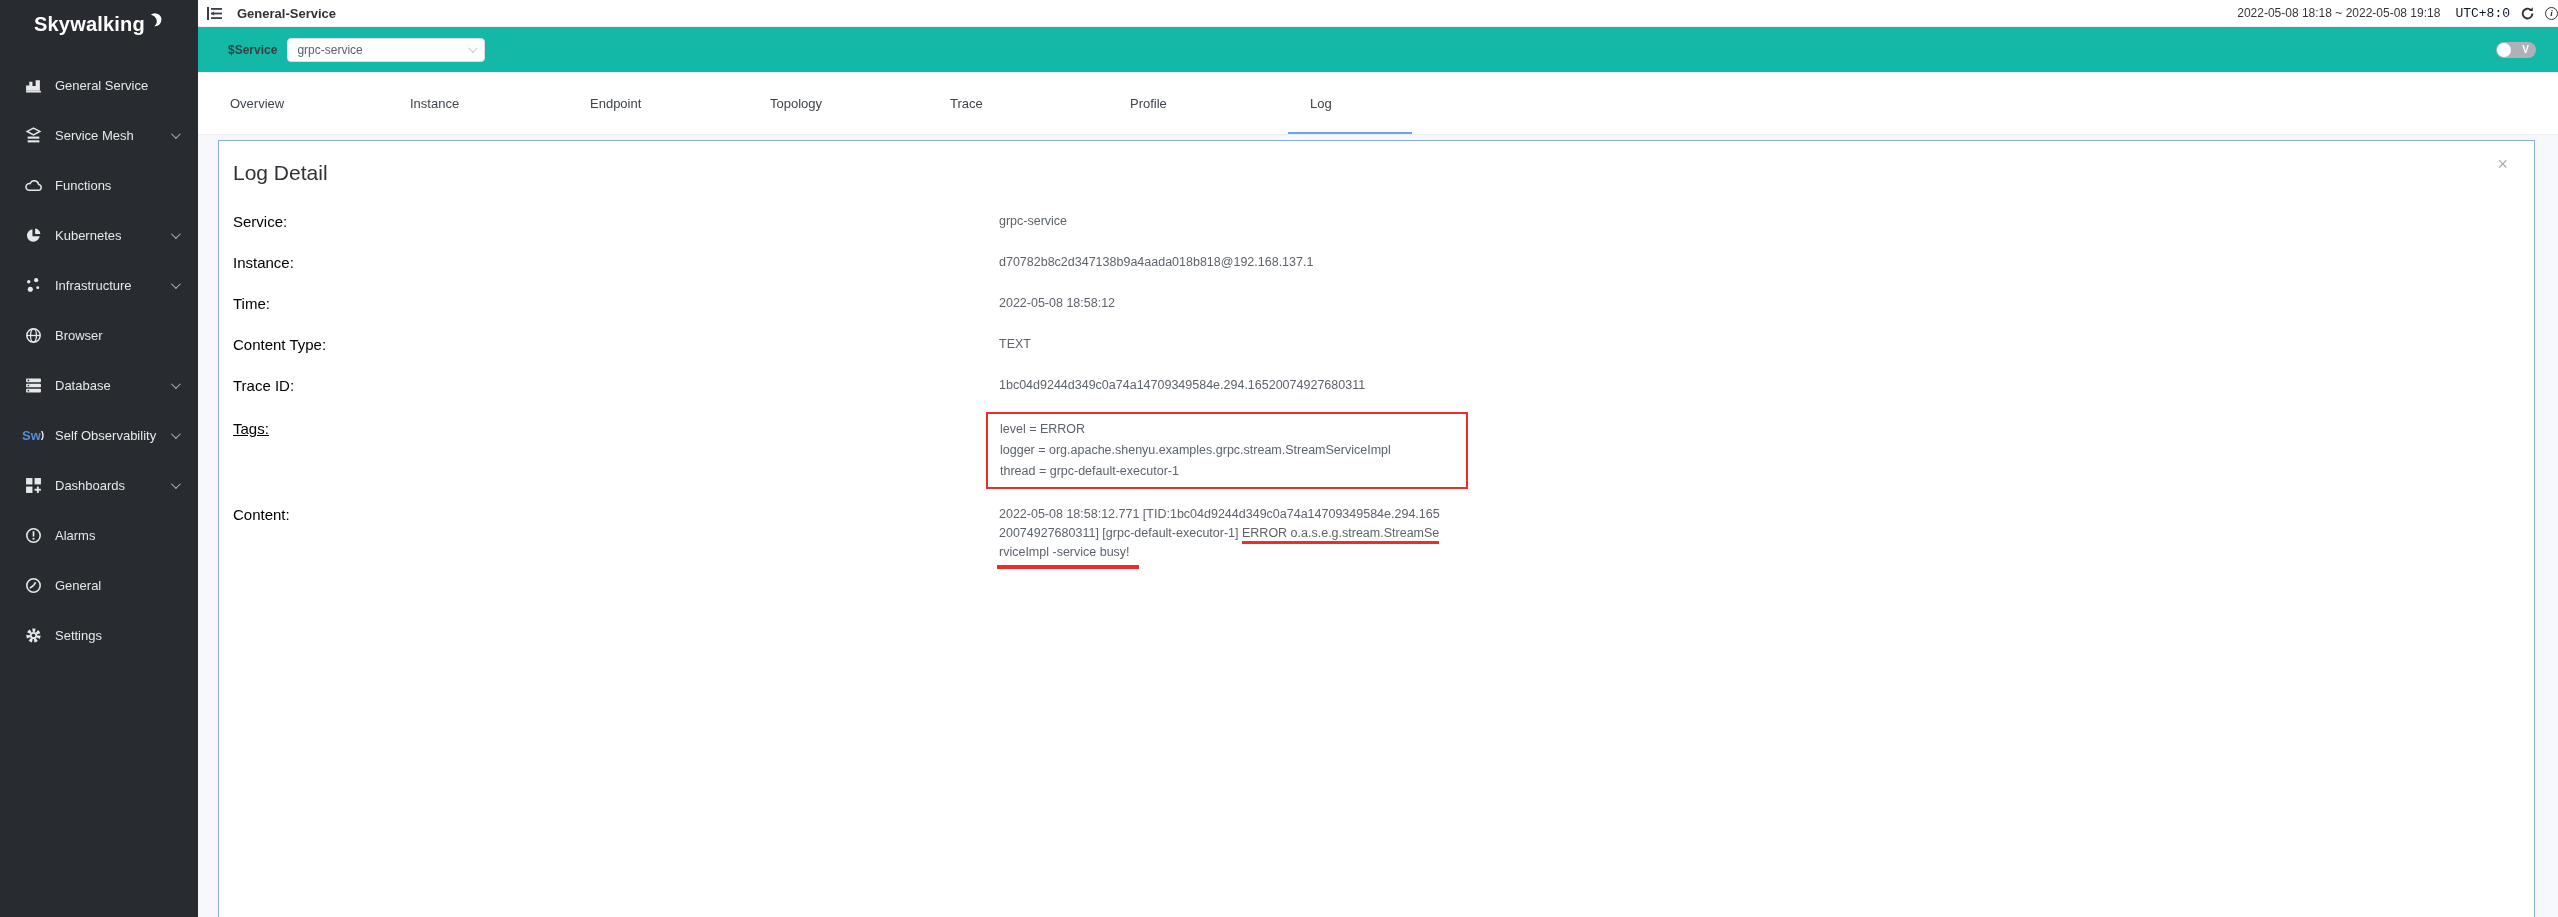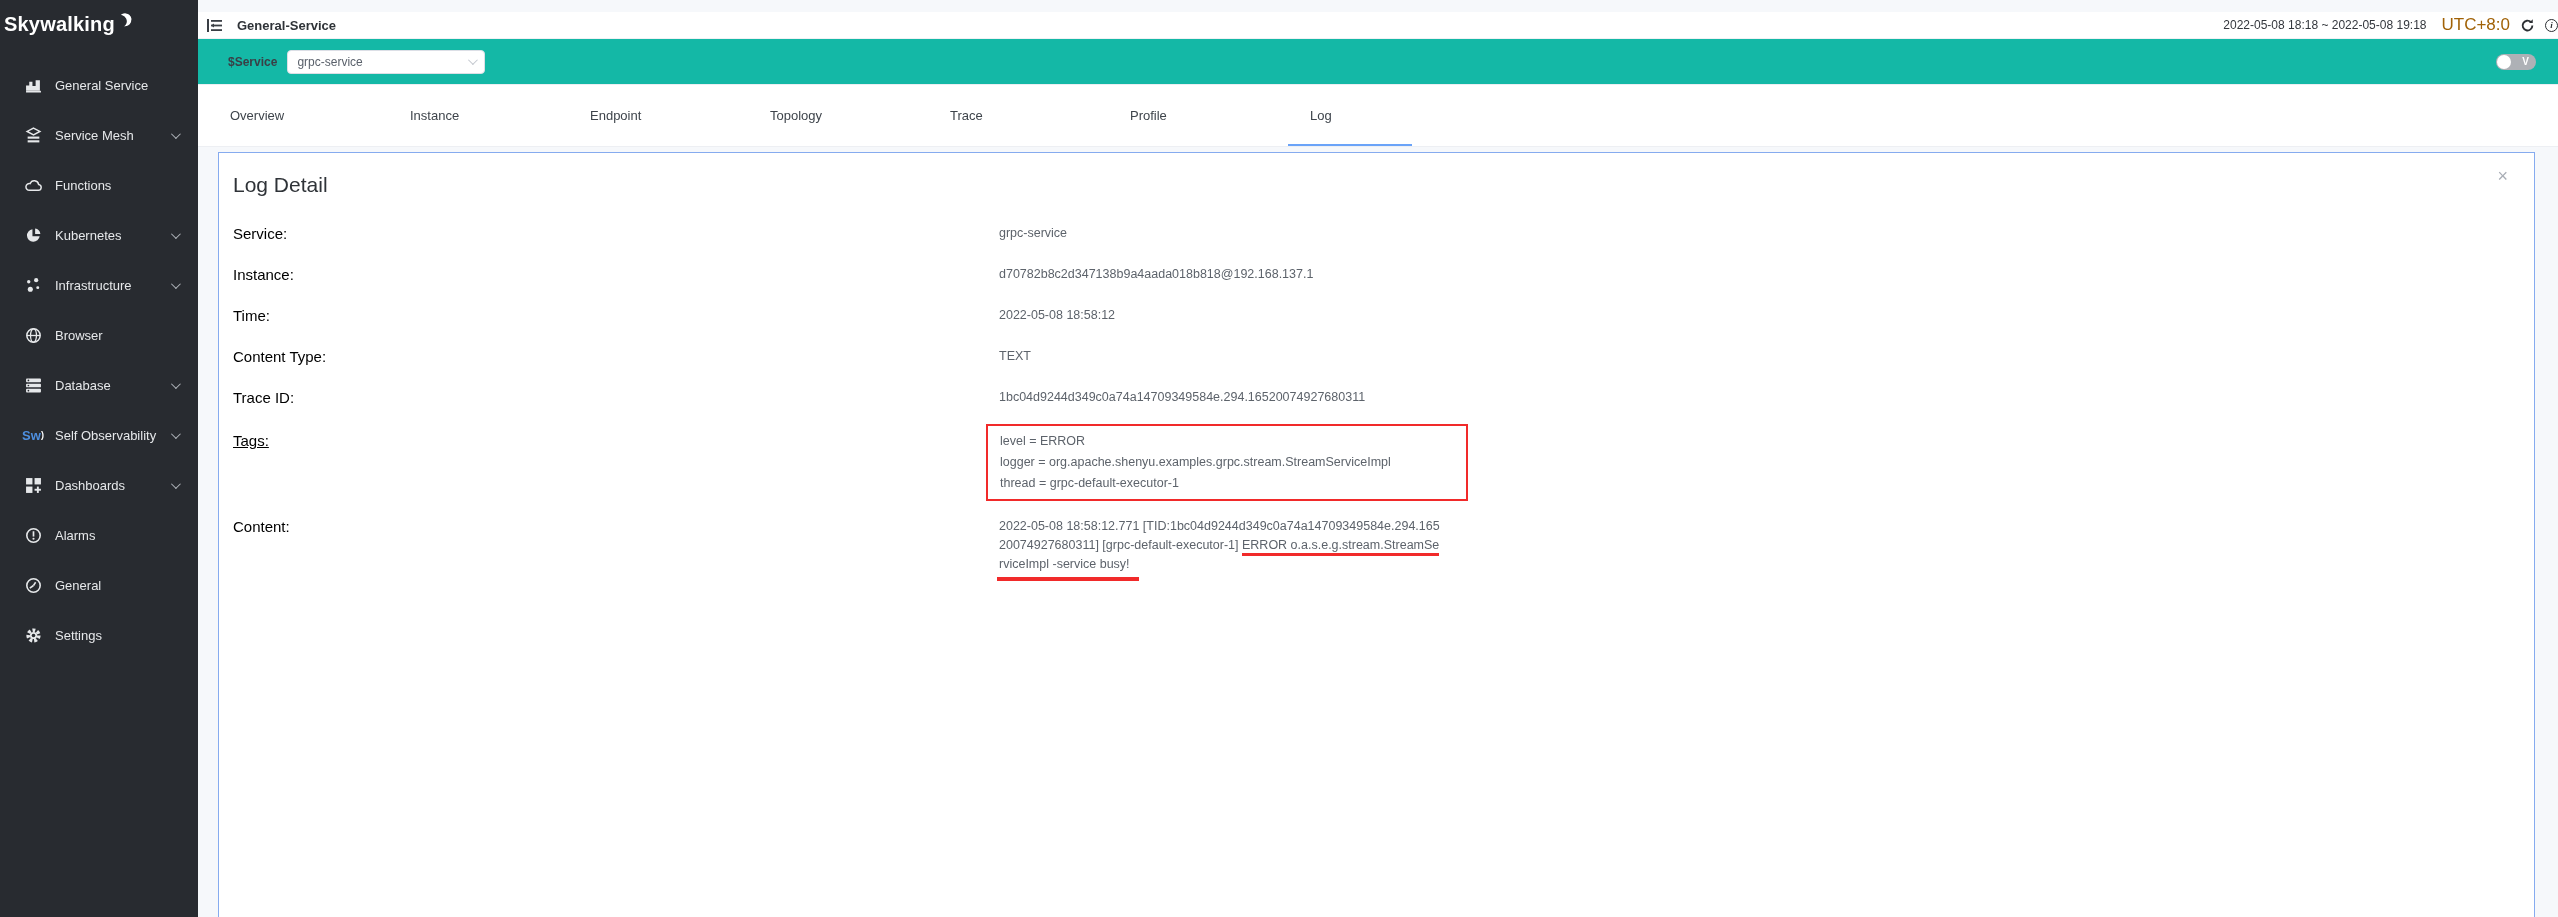--- a/index.html
+++ b/index.html
@@ -2,38 +2,38 @@
 <html><head>
 <meta charset="utf-8">
 <style>
   * { margin:0; padding:0; box-sizing:border-box; }
   html,body { background:#e9ebee; }
   body { font-family:"Liberation Sans", sans-serif; }
   #app { position:relative; width:2558px; height:917px; overflow:hidden; background:#f6f8fb; }
 
   
   .sidebar { position:absolute; left:0; top:0; width:198px; height:917px; background:#282b30; z-index:5; }
-  .logo { padding:13px 0 0 4px; color:#fff; font-size:20px; font-weight:bold; letter-spacing:.2px; display:flex; align-items:center; }
+  .logo { padding:13px 0 0 34px; color:#fff; font-size:20px; font-weight:bold; letter-spacing:.2px; display:flex; align-items:center; }
   .crescent { display:inline-block; width:13px; height:13px; border-radius:50%; box-shadow: inset -4px 3px 0 0 #ffffff; transform: rotate(18deg) translateY(-5px); margin-left:2px; }
   .nav { margin-top:24px; }
   .nav-item { height:50px; display:flex; align-items:center; padding-left:24px; color:#e6e8ea; font-size:13px; cursor:pointer; }
   .nav-icon { width:18px; height:18px; margin-right:13px; display:flex; align-items:center; justify-content:center; flex:0 0 18px; }
   .nav-icon svg { width:17px; height:17px; }
   .sw-mini { color:#4e8fdf; font-weight:bold; font-size:13px; font-style:normal; }
   .sw-mini b { color:#fff; font-size:9px; vertical-align:super; }
   .chev { margin-left:auto; margin-right:20px; width:7px; height:7px; border:solid #aeb3b9; border-width:0 1.5px 1.5px 0; transform:rotate(45deg) translateY(-2px); }
 
   
-  .main { position:absolute; left:198px; top:12px; right:0; height:789px; }
+  .main { position:absolute; left:198px; top:0; right:0; height:789px; }
   .hdr1 { height:27px; background:#fff; display:flex; align-items:center; border-bottom:1px solid #f0f1f4; }
   .collapse-ic { margin-left:9px; display:flex; }
   .page-title { margin-left:15px; font-size:13px; font-weight:bold; color:#2f3338; }
   .hdr1-right { margin-left:auto; display:flex; align-items:center; padding-right:0; }
   .time-range { font-size:12px; color:#33373d; }
-  .tz { font-size:17px; color:#a16207; margin-left:15px; }
+  .tz { font-size:13px; color:#0f172a; margin-left:15px;font-family:Liberation Mono, monospace; }
   .hicon { margin-left:10px; display:flex; cursor:pointer; }
   .info-circ { width:13px; height:13px; border:1.4px solid #2c2f33; border-radius:50%; font-size:9px; color:#2c2f33; display:flex; align-items:center; justify-content:center; font-weight:bold; font-family:"Liberation Serif", serif; font-style:italic; }
 
   .hdr2 { height:46px; background:#14b8a6; display:flex; align-items:center; border-bottom:1px solid #eceef2; }
   .svc-label { margin-left:30px; font-size:12px; font-weight:bold; color:#3a3f46; }
   .svc-select { margin-left:10px; width:198px; height:24px; background:#fff; border:1px solid #dcdfe6; border-radius:4px; display:flex; align-items:center; padding:0 9px; cursor:pointer; }
   .svc-select .val { flex:1; font-size:12px; color:#5a616b; }
   .sel-chev { width:7px; height:7px; border:solid #c4c8cf; border-width:0 1.5px 1.5px 0; transform:rotate(45deg) translateY(-2px); }
   .toggle { margin-left:auto; margin-right:22px; width:40px; height:16px; border-radius:9px; background:#aeb1b6; position:relative; cursor:pointer; }
   .toggle .knob { position:absolute; left:1px; top:1px; width:14px; height:14px; background:#fff; border-radius:50%; }

